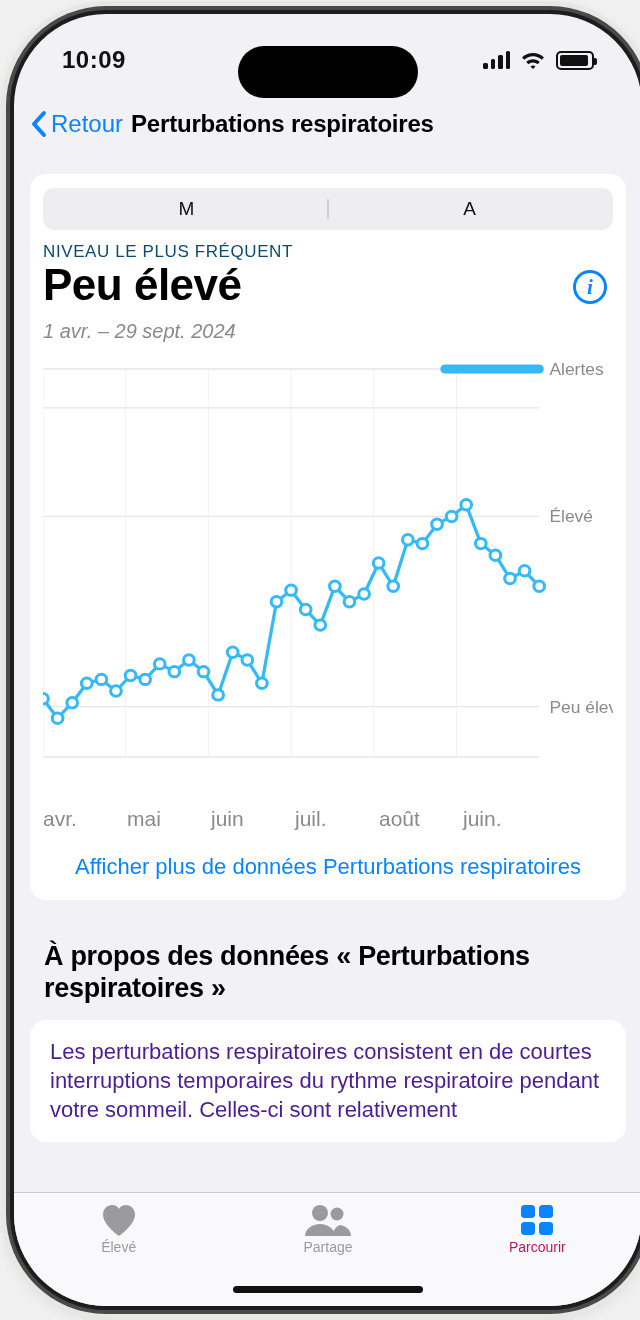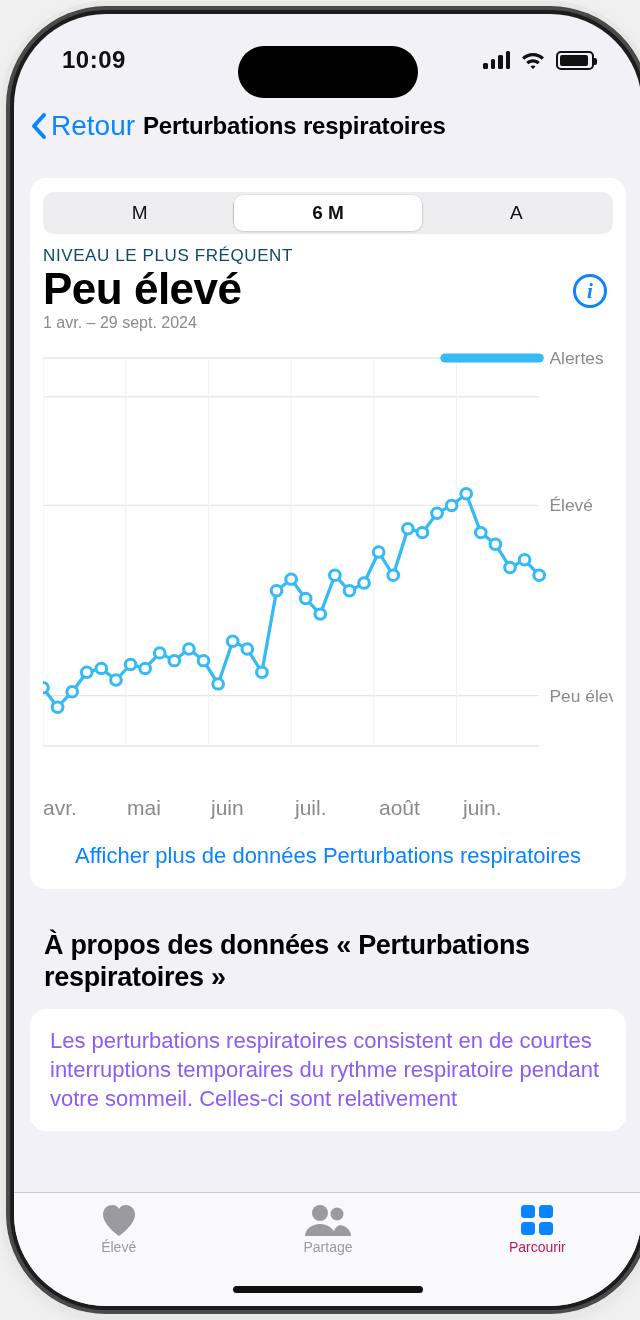--- a/index.html
+++ b/index.html
@@ -80,21 +80,21 @@
   
   .navbar {
     display: flex;
     align-items: center;
     padding: 4px 16px 12px;
     gap: 2px;
   }
   .back {
     display: flex; align-items: center;
     color: #0a84ff;
-    font-size: 28px;
+    font-size: 24px;
     gap: 4px;
     padding-right: 6px;
   }
   .back svg { display: block; }
   .title {
     font-size: 24px;
     font-weight: 600;
     letter-spacing: -0.2px;
   }
 
@@ -153,22 +153,23 @@
     width: 34px; height: 34px; border: 3px solid #0a84ff; border-radius: 50%;
     display: flex; align-items: center; justify-content: center;
     color: #0a84ff;
     font-family: Georgia, serif;
     font-style: italic; font-weight: 700; font-size: 21px;
     margin-top: 8px; margin-right: 6px;
     line-height: 1;
   }
   .daterange {
     color: #8a8a8e;
-    font-size: 16px;
-    margin-top: 0;
+    font-size: 20px;
+    margin-top: 10px;
+    font-style: italic;
   }
 
   
   .chart {
     margin-top: 16px;
     height: 428px;
     position: relative;
   }
   .chart svg { display: block; }
 
@@ -199,21 +200,21 @@
     line-height: 1.2;
     letter-spacing: -0.3px;
   }
   .about-card {
     margin: 0 16px;
     background: #fff;
     border-radius: 16px;
     padding: 18px 20px;
     font-size: 22px;
     line-height: 1.3;
-    color: #8b5cf6;
+    color: #4c1d95;
   }
   .about-fade {
     position: absolute;
     left: 0; right: 0; bottom: 0; height: 40px;
     background: linear-gradient(to bottom, rgba(242,241,245,0), rgba(242,241,245,1));
     pointer-events: none;
   }
 
   
   .tabbar {
@@ -286,21 +287,20 @@
         <span>Retour</span>
       </div>
       <div class="title">Perturbations respiratoires</div>
     </div>
 
     <div class="card">
 
       <div class="segmented">
         <div class="seg">M</div>
         <div class="seg-sep"></div>
-        <div class="seg selected">6 M</div>
         <div class="seg-sep"></div>
         <div class="seg">A</div>
       </div>
 
       <div class="caption">NIVEAU LE PLUS FRÉQUENT</div>
       <div class="headline-row">
         <div class="headline">Peu élevé</div>
         <div class="info-btn">i</div>
       </div>
       <div class="daterange">1 avr. – 29 sept. 2024</div>

